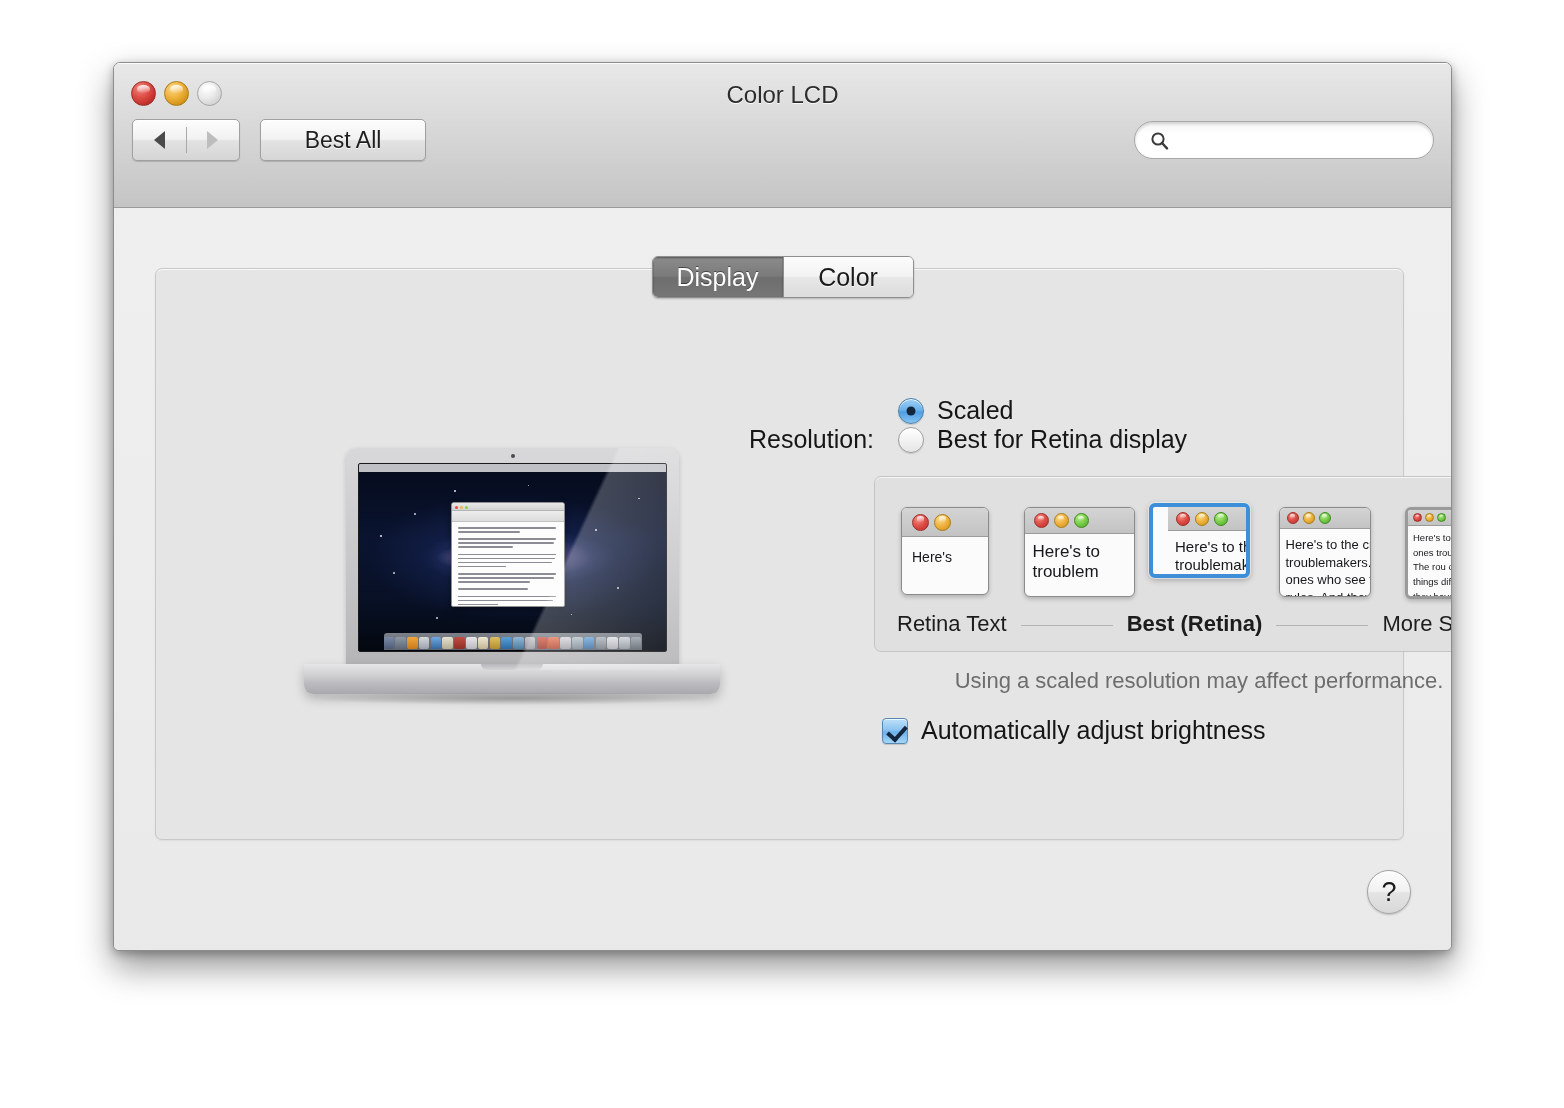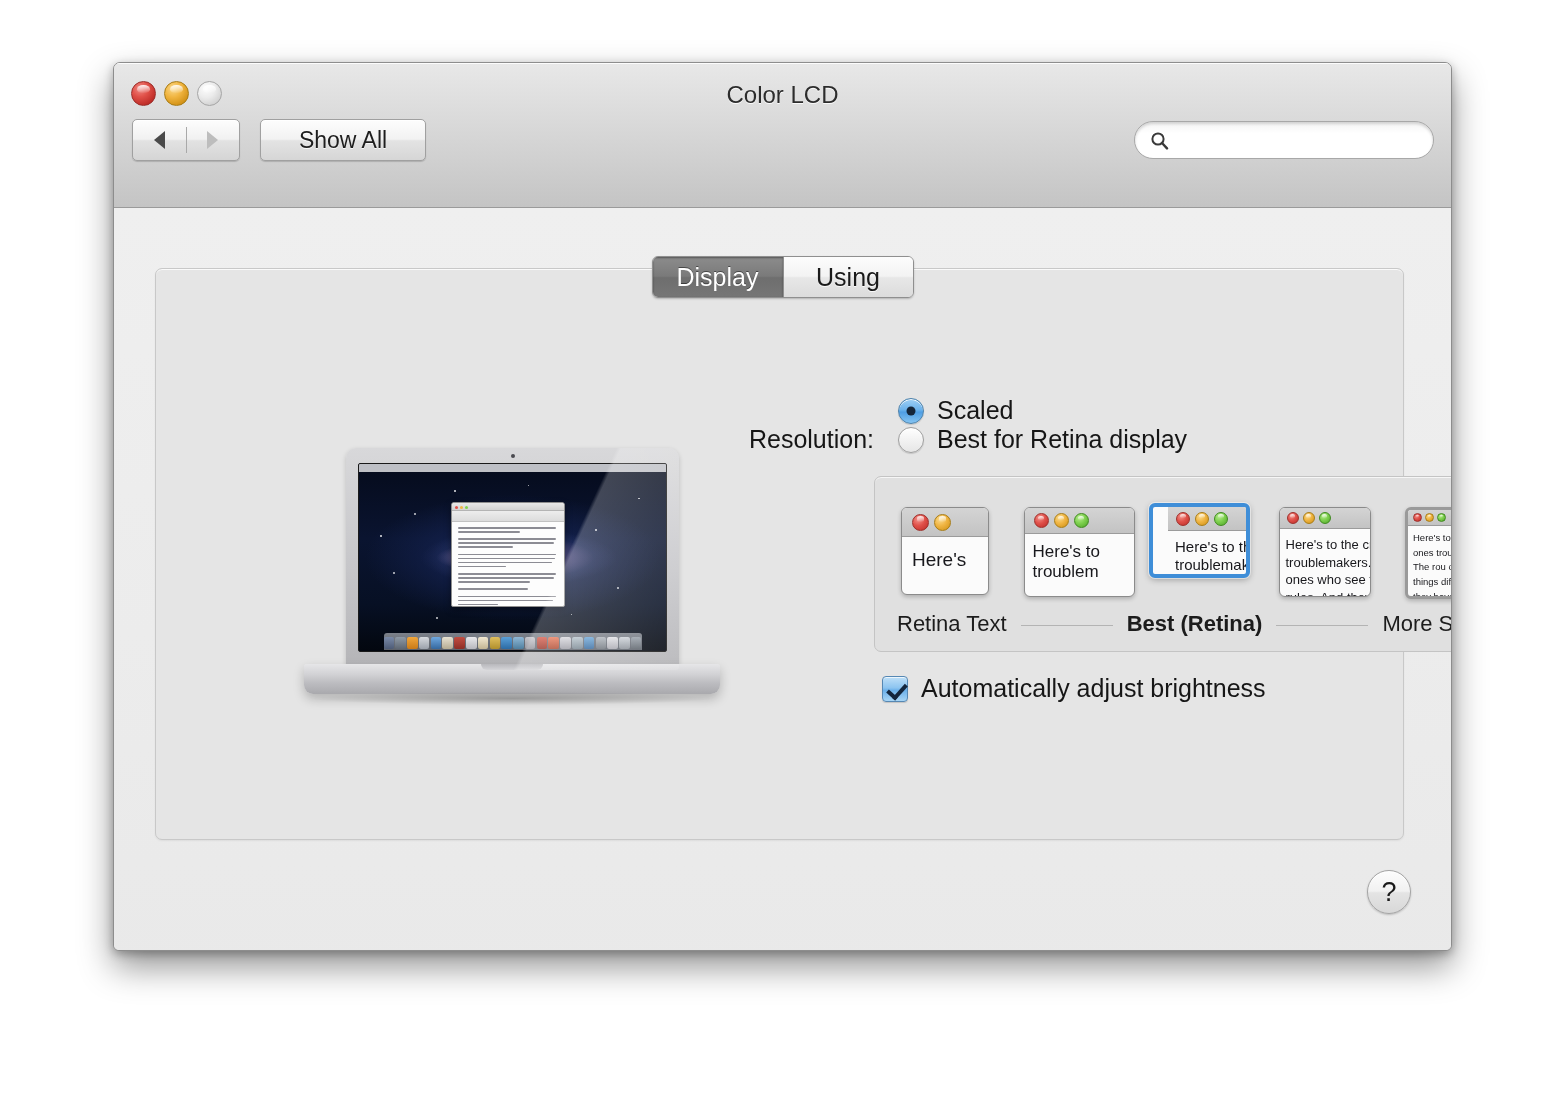--- a/index.html
+++ b/index.html
@@ -573,38 +573,38 @@
 
     <div id="navseg">
       <div class="navbtn">
         <span class="arrow-left"></span>
       </div>
       <div class="navbtn">
         <span class="arrow-right"></span>
       </div>
     </div>
 
-    <div id="showall">Show All</div>
+    <div id="showall">Best All</div>
 
     <div id="searchfield">
       <svg width="19" height="19" viewBox="0 0 19 19">
         <circle cx="8" cy="8" r="5.6" fill="none" stroke="#3a3a3a" stroke-width="2"></circle>
         <line x1="12" y1="12" x2="17" y2="17.4" stroke="#3a3a3a" stroke-width="2.4" stroke-linecap="round"></line>
       </svg>
       <input id="search-input" type="text" placeholder="" style="">
     </div>
   </div>
 
   <div id="content">
 
     <div id="prefbox"></div>
 
     <div id="tabs">
       <div class="tab active">Display</div>
-      <div class="tab inactive">Using</div>
+      <div class="tab inactive">Color</div>
     </div>
 
     <div id="macbook">
       <div id="mb-lid">
         <div id="mb-camera"></div>
         <div id="mb-screen">
           <div id="mb-menubar"></div>
 
           <div class="mb-star" style="left:18%;top:26%;width:2px;height:2px;"></div>
           <div class="mb-star" style="left:31%;top:14%;width:1.5px;height:1.5px;"></div>
@@ -701,21 +701,21 @@
 
       <div id="scaledbox">
         <div id="thumbs">
 
           <div class="thumb-slot">
             <div class="win" style="left:4px;width:88px;height:88px;">
               <div class="win-bar" style="height:29px;padding-left:10px;">
                 <span class="wdot r" style="width:17px;height:17px;"></span>
                 <span class="wdot y" style="width:17px;height:17px;"></span>
               </div>
-              <div class="win-body" style="font-size:19px;padding:12px 0 0 10px;">Here's</div>
+              <div class="win-body" style="font-size:14px;padding:12px 0 0 10px;">Here's</div>
             </div>
           </div>
 
           <div class="thumb-slot">
             <div class="win" style="left:0;width:111px;height:90px;">
               <div class="win-bar" style="height:26px;padding-left:9px;">
                 <span class="wdot r" style="width:15px;height:15px;"></span>
                 <span class="wdot y" style="width:15px;height:15px;"></span>
                 <span class="wdot g" style="width:15px;height:15px;"></span>
               </div>
@@ -759,20 +759,21 @@
 
         <div id="thumb-labels">
           <span>Retina Text</span>
           <span class="tl-line"></span>
           <span id="lbl-best">Best (Retina)</span>
           <span class="tl-line"></span>
           <span>More Space</span>
         </div>
       </div>
 
+      <div id="perf-note">Using a scaled resolution may affect performance.</div>
 
 
       <div id="autobright-row">
         <span class="checkbox"></span>
         <span id="autobright-label">Automatically adjust brightness</span>
       </div>
     </div>
 
     <div id="help-btn">?</div>
 

